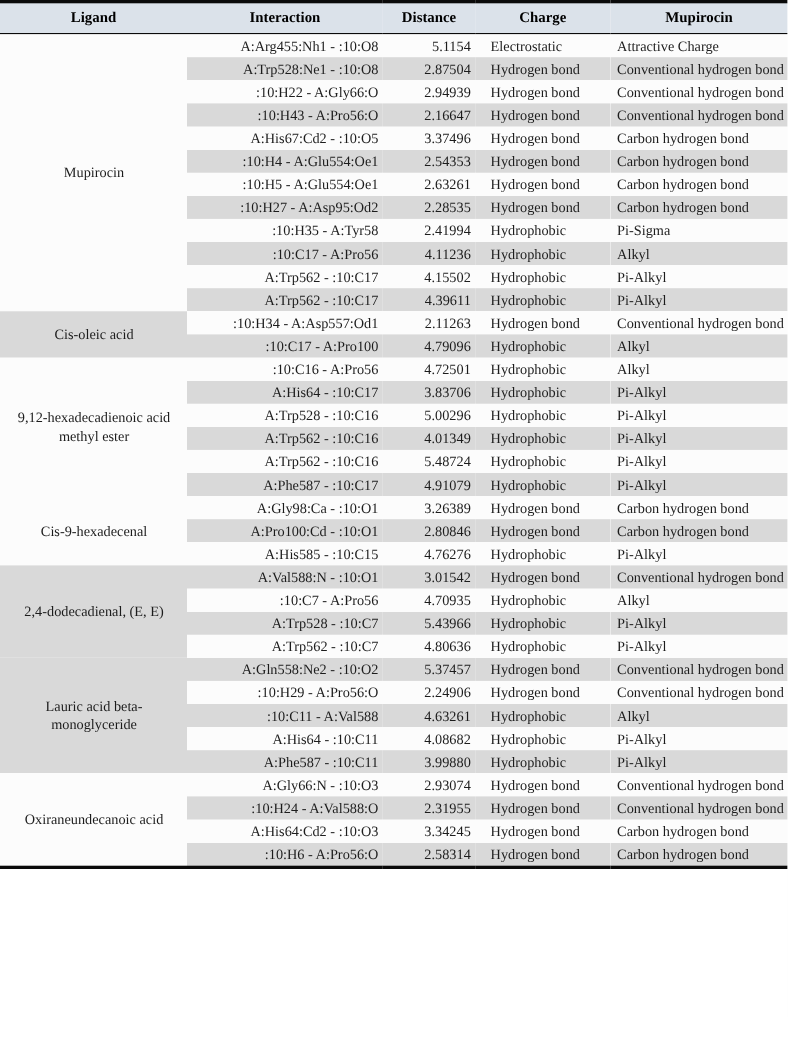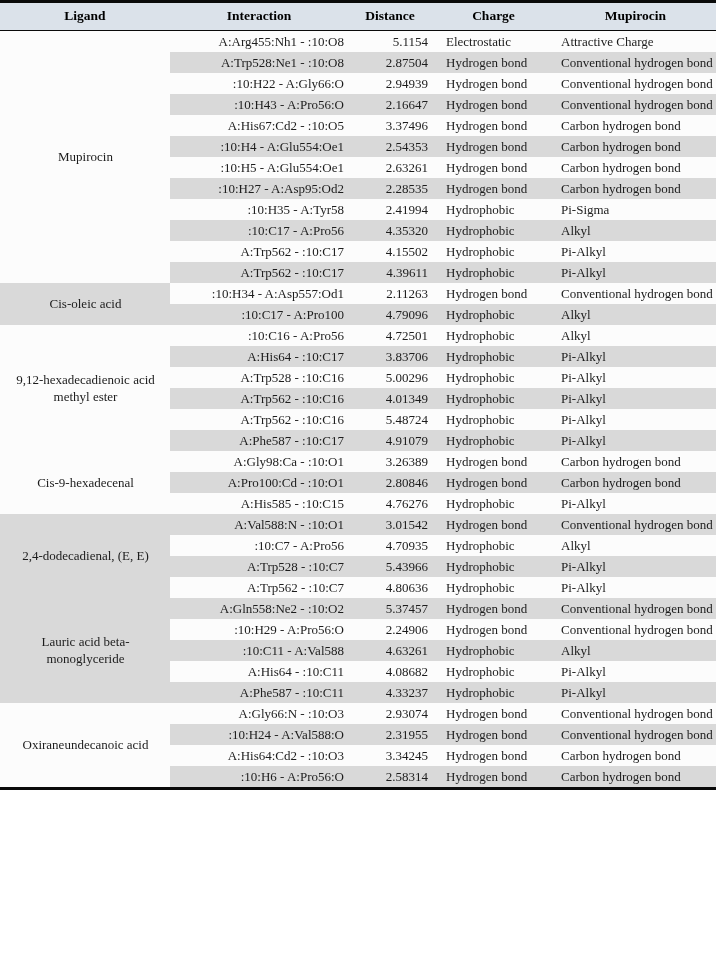--- a/index.html
+++ b/index.html
@@ -118,21 +118,21 @@
           <td class="c-cat stripe">Carbon hydrogen bond</td>
         </tr>
         <tr>
           <td class="c-int">:10:H35 - A:Tyr58</td>
           <td class="c-dist">2.41994</td>
           <td class="c-type">Hydrophobic</td>
           <td class="c-cat">Pi-Sigma</td>
         </tr>
         <tr>
           <td class="c-int stripe">:10:C17 - A:Pro56</td>
-          <td class="c-dist stripe">4.35320</td>
+          <td class="c-dist stripe">4.11236</td>
           <td class="c-type stripe">Hydrophobic</td>
           <td class="c-cat stripe">Alkyl</td>
         </tr>
         <tr>
           <td class="c-int">A:Trp562 - :10:C17</td>
           <td class="c-dist">4.15502</td>
           <td class="c-type">Hydrophobic</td>
           <td class="c-cat">Pi-Alkyl</td>
         </tr>
         <tr>
@@ -255,21 +255,21 @@
           <td class="c-cat stripe">Alkyl</td>
         </tr>
         <tr>
           <td class="c-int">A:His64 - :10:C11</td>
           <td class="c-dist">4.08682</td>
           <td class="c-type">Hydrophobic</td>
           <td class="c-cat">Pi-Alkyl</td>
         </tr>
         <tr>
           <td class="c-int stripe">A:Phe587 - :10:C11</td>
-          <td class="c-dist stripe">4.33237</td>
+          <td class="c-dist stripe">3.99880</td>
           <td class="c-type stripe">Hydrophobic</td>
           <td class="c-cat stripe">Pi-Alkyl</td>
         </tr>
         <tr>
           <td rowspan="4" class="c-ligand">Oxiraneundecanoic acid</td>
           <td class="c-int">A:Gly66:N - :10:O3</td>
           <td class="c-dist">2.93074</td>
           <td class="c-type">Hydrogen bond</td>
           <td class="c-cat">Conventional hydrogen bond</td>
         </tr>

